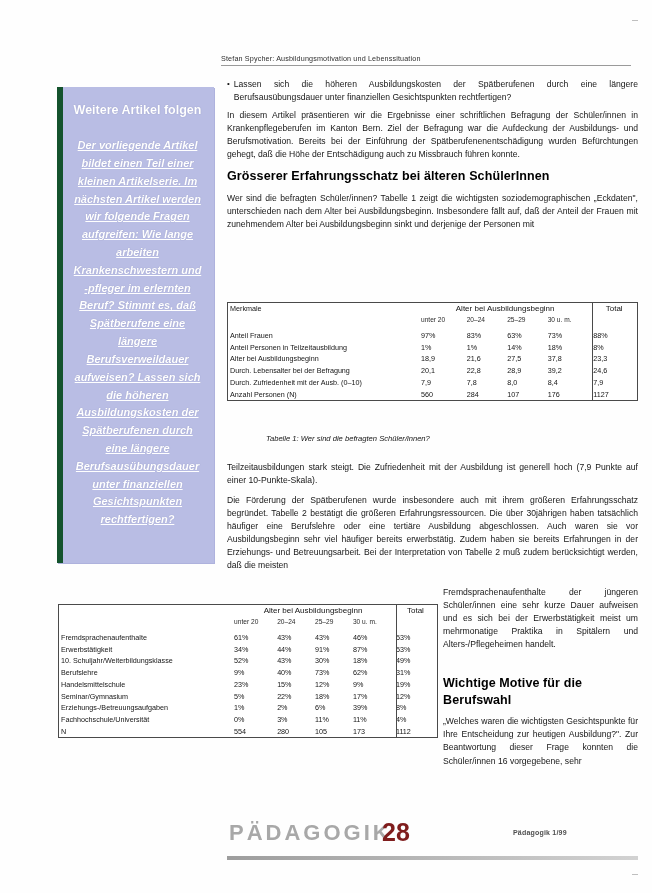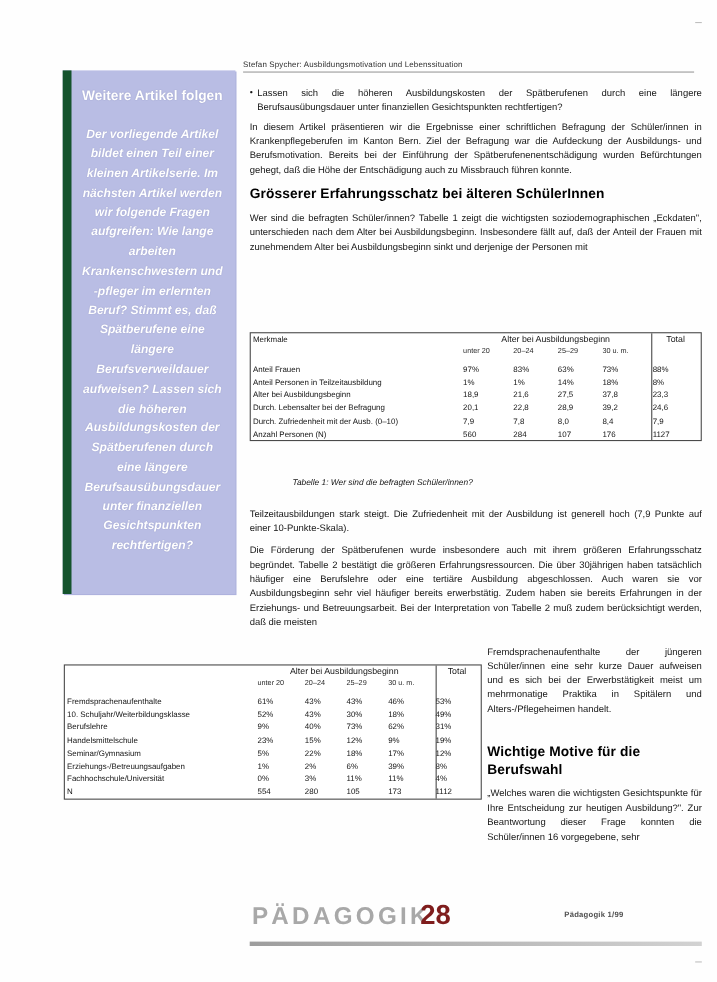--- a/index.html
+++ b/index.html
@@ -41,25 +41,25 @@
     color: #2e2e2e;
     padding-bottom: 2px;
     border-bottom: 1px solid #9a9a9a;
     white-space: nowrap;
   }
 
   
   .sidebar {
     position: absolute;
     left: 57px;
-    top: 64px;
+    top: 87px;
     width: 157px;
     height: 476px;
     background: #b9bde4;
-    border-left: 8px solid #14532d;
+    border-left: 6px solid #14532d;
     box-sizing: border-box;
     padding: 14px 10px 10px 8px;
     box-shadow: 1px 1px 0 #aeb2dd;
   }
   .sidebar-inner {
     width: 100%;
     text-align: center;
   }
   .sidebar-title {
     color: #ffffff;
@@ -69,20 +69,21 @@
     text-shadow: 0 0 1px rgba(90,95,150,.5);
     margin-bottom: 18px;
   }
   .sidebar-body {
     color: #ffffff;
     font-weight: bold;
     font-style: italic;
     font-size: 11px;
     line-height: 1.62;
     text-shadow: 0 0 1px rgba(90,95,150,.45);
+    text-decoration: underline;
   }
 
   
   .col-main {
     position: absolute;
     left: 227px;
     width: 411px;
     font-size: 8.6px;
     line-height: 1.52;
     text-align: justify;
@@ -347,20 +348,28 @@
 
       <tr>
         <td>Fremdsprachenaufenthalte</td>
         <td class="num">61%</td>
         <td class="num">43%</td>
         <td class="num">43%</td>
         <td class="num">46%</td>
         <td class="num bold-cell">53%</td>
       </tr>
       <tr>
+        <td>Erwerbstätigkeit</td>
+        <td class="num">34%</td>
+        <td class="num">44%</td>
+        <td class="num">91%</td>
+        <td class="num">87%</td>
+        <td class="num bold-cell">53%</td>
+      </tr>
+      <tr>
         <td>10. Schuljahr/Weiterbildungsklasse</td>
         <td class="num">52%</td>
         <td class="num">43%</td>
         <td class="num">30%</td>
         <td class="num">18%</td>
         <td class="num bold-cell">49%</td>
       </tr>
       <tr>
         <td>Berufslehre</td>
         <td class="num">9%</td>

